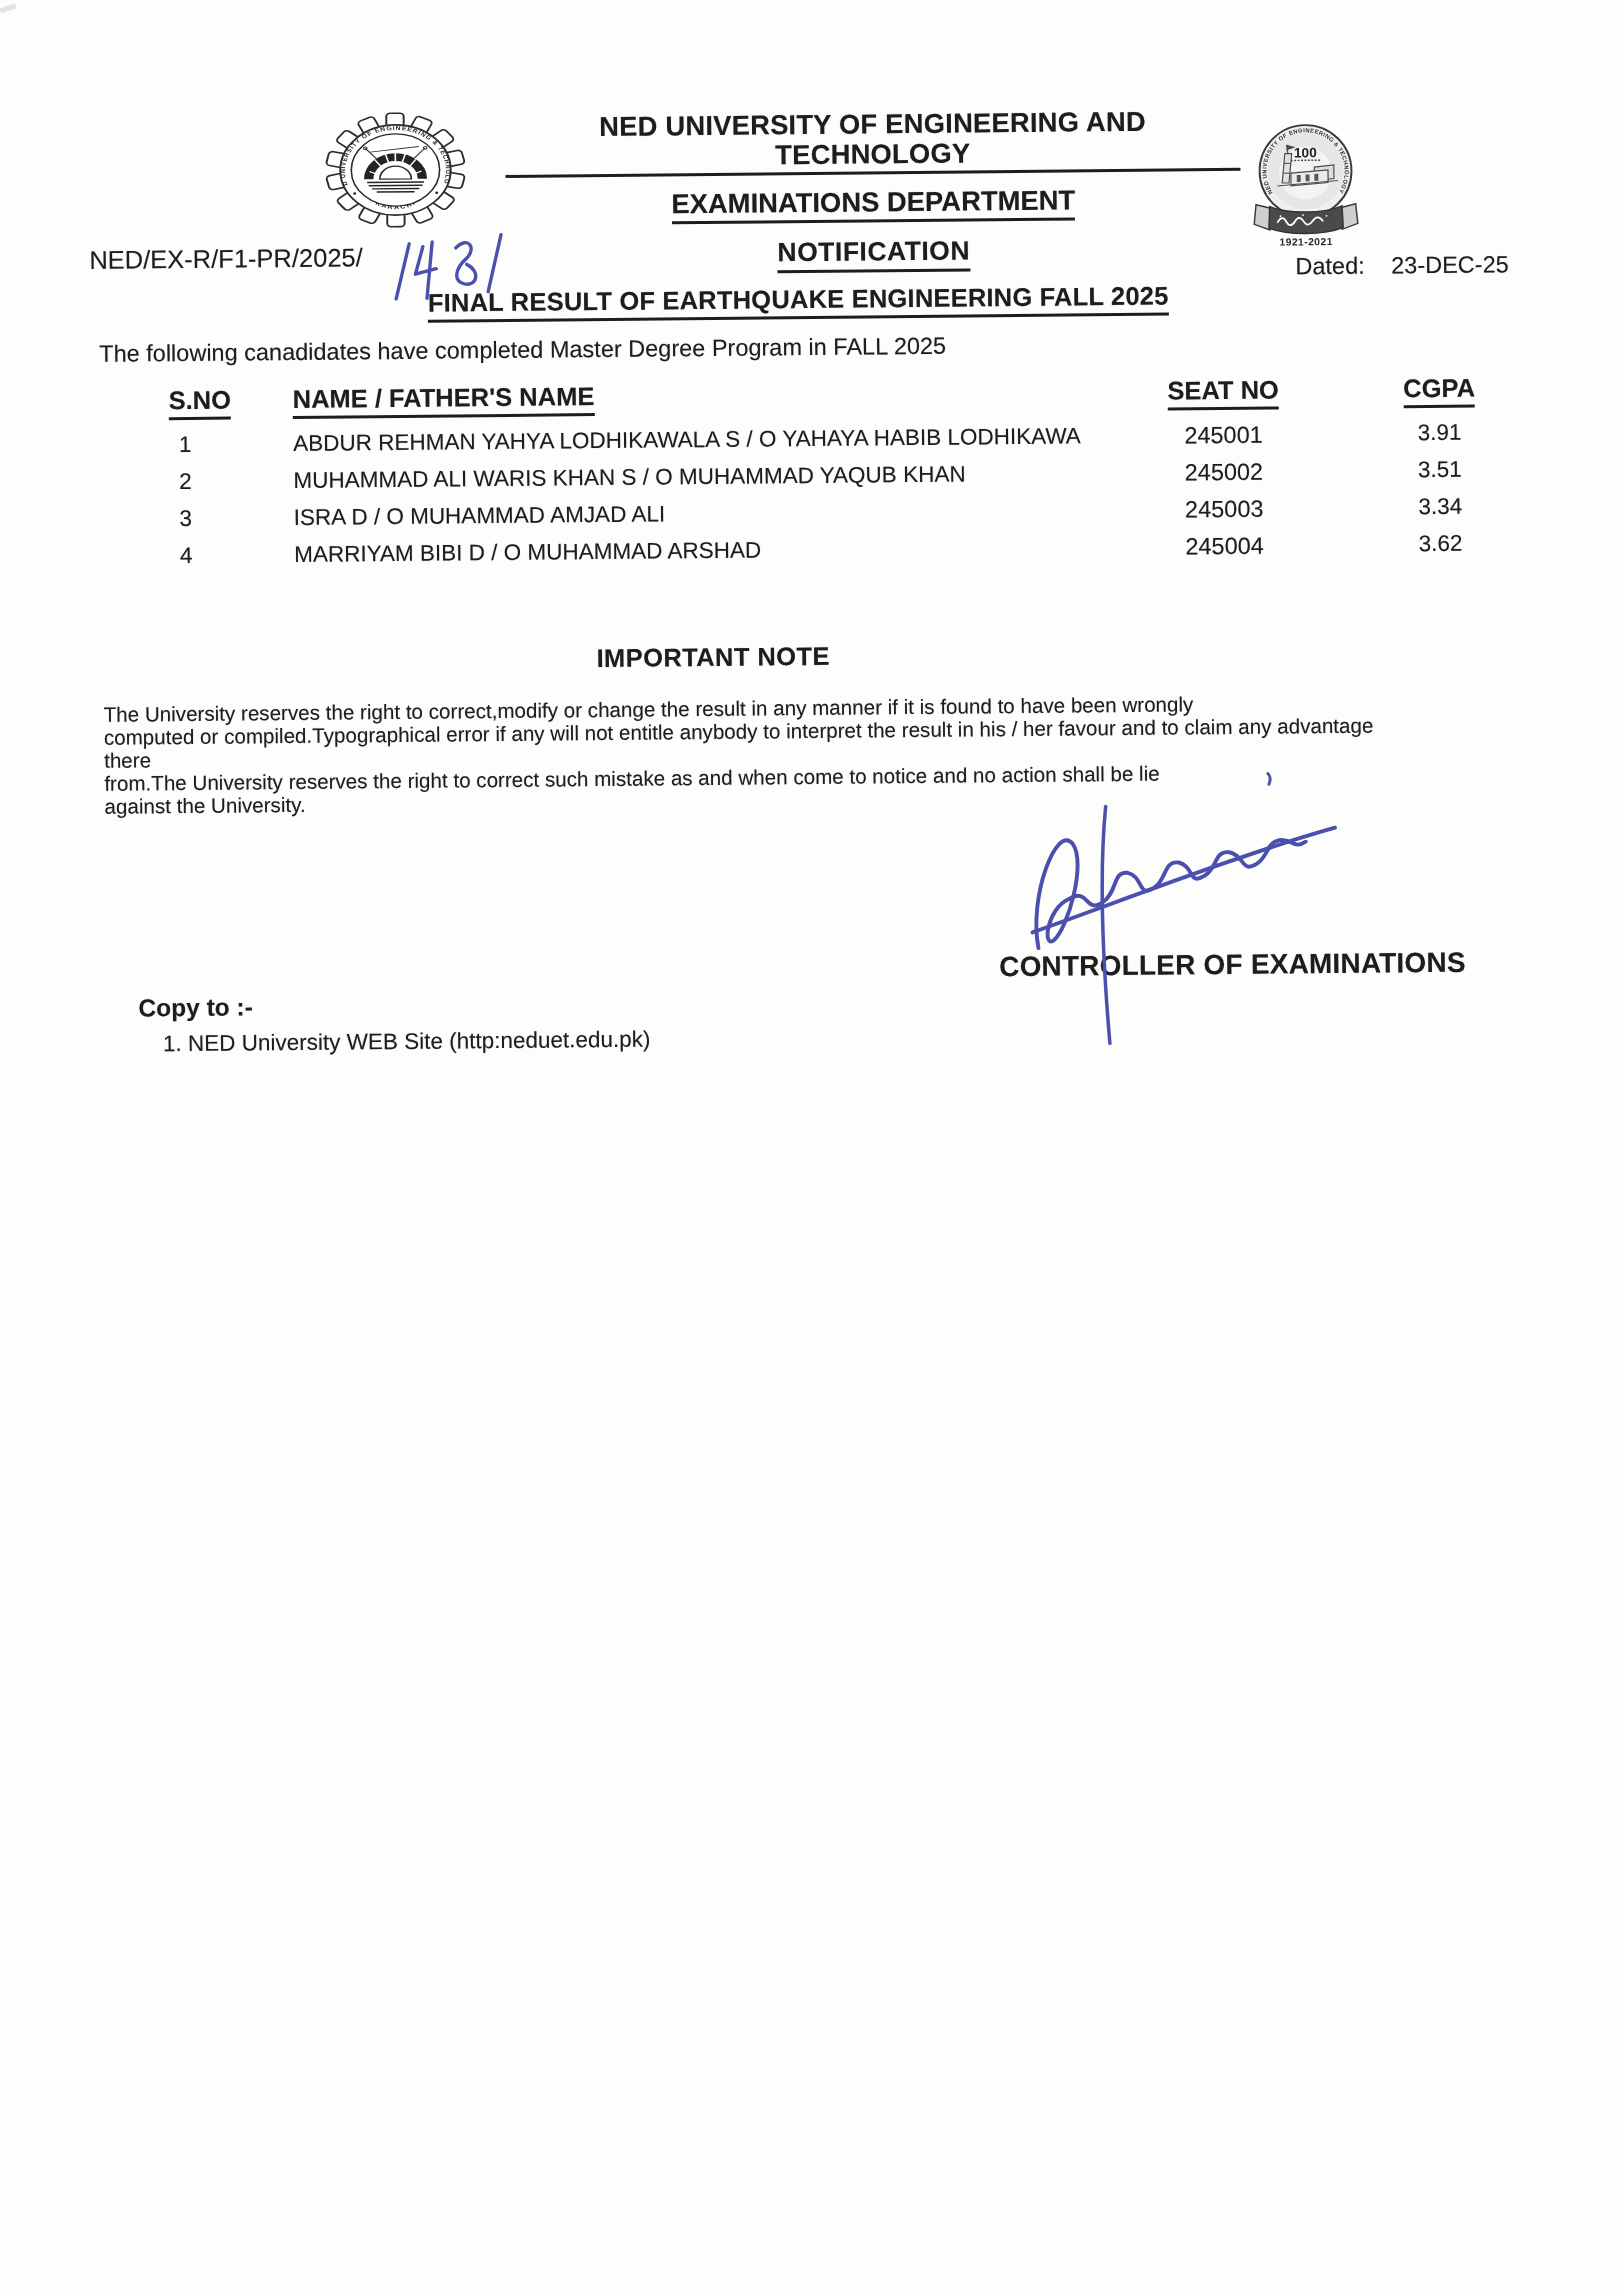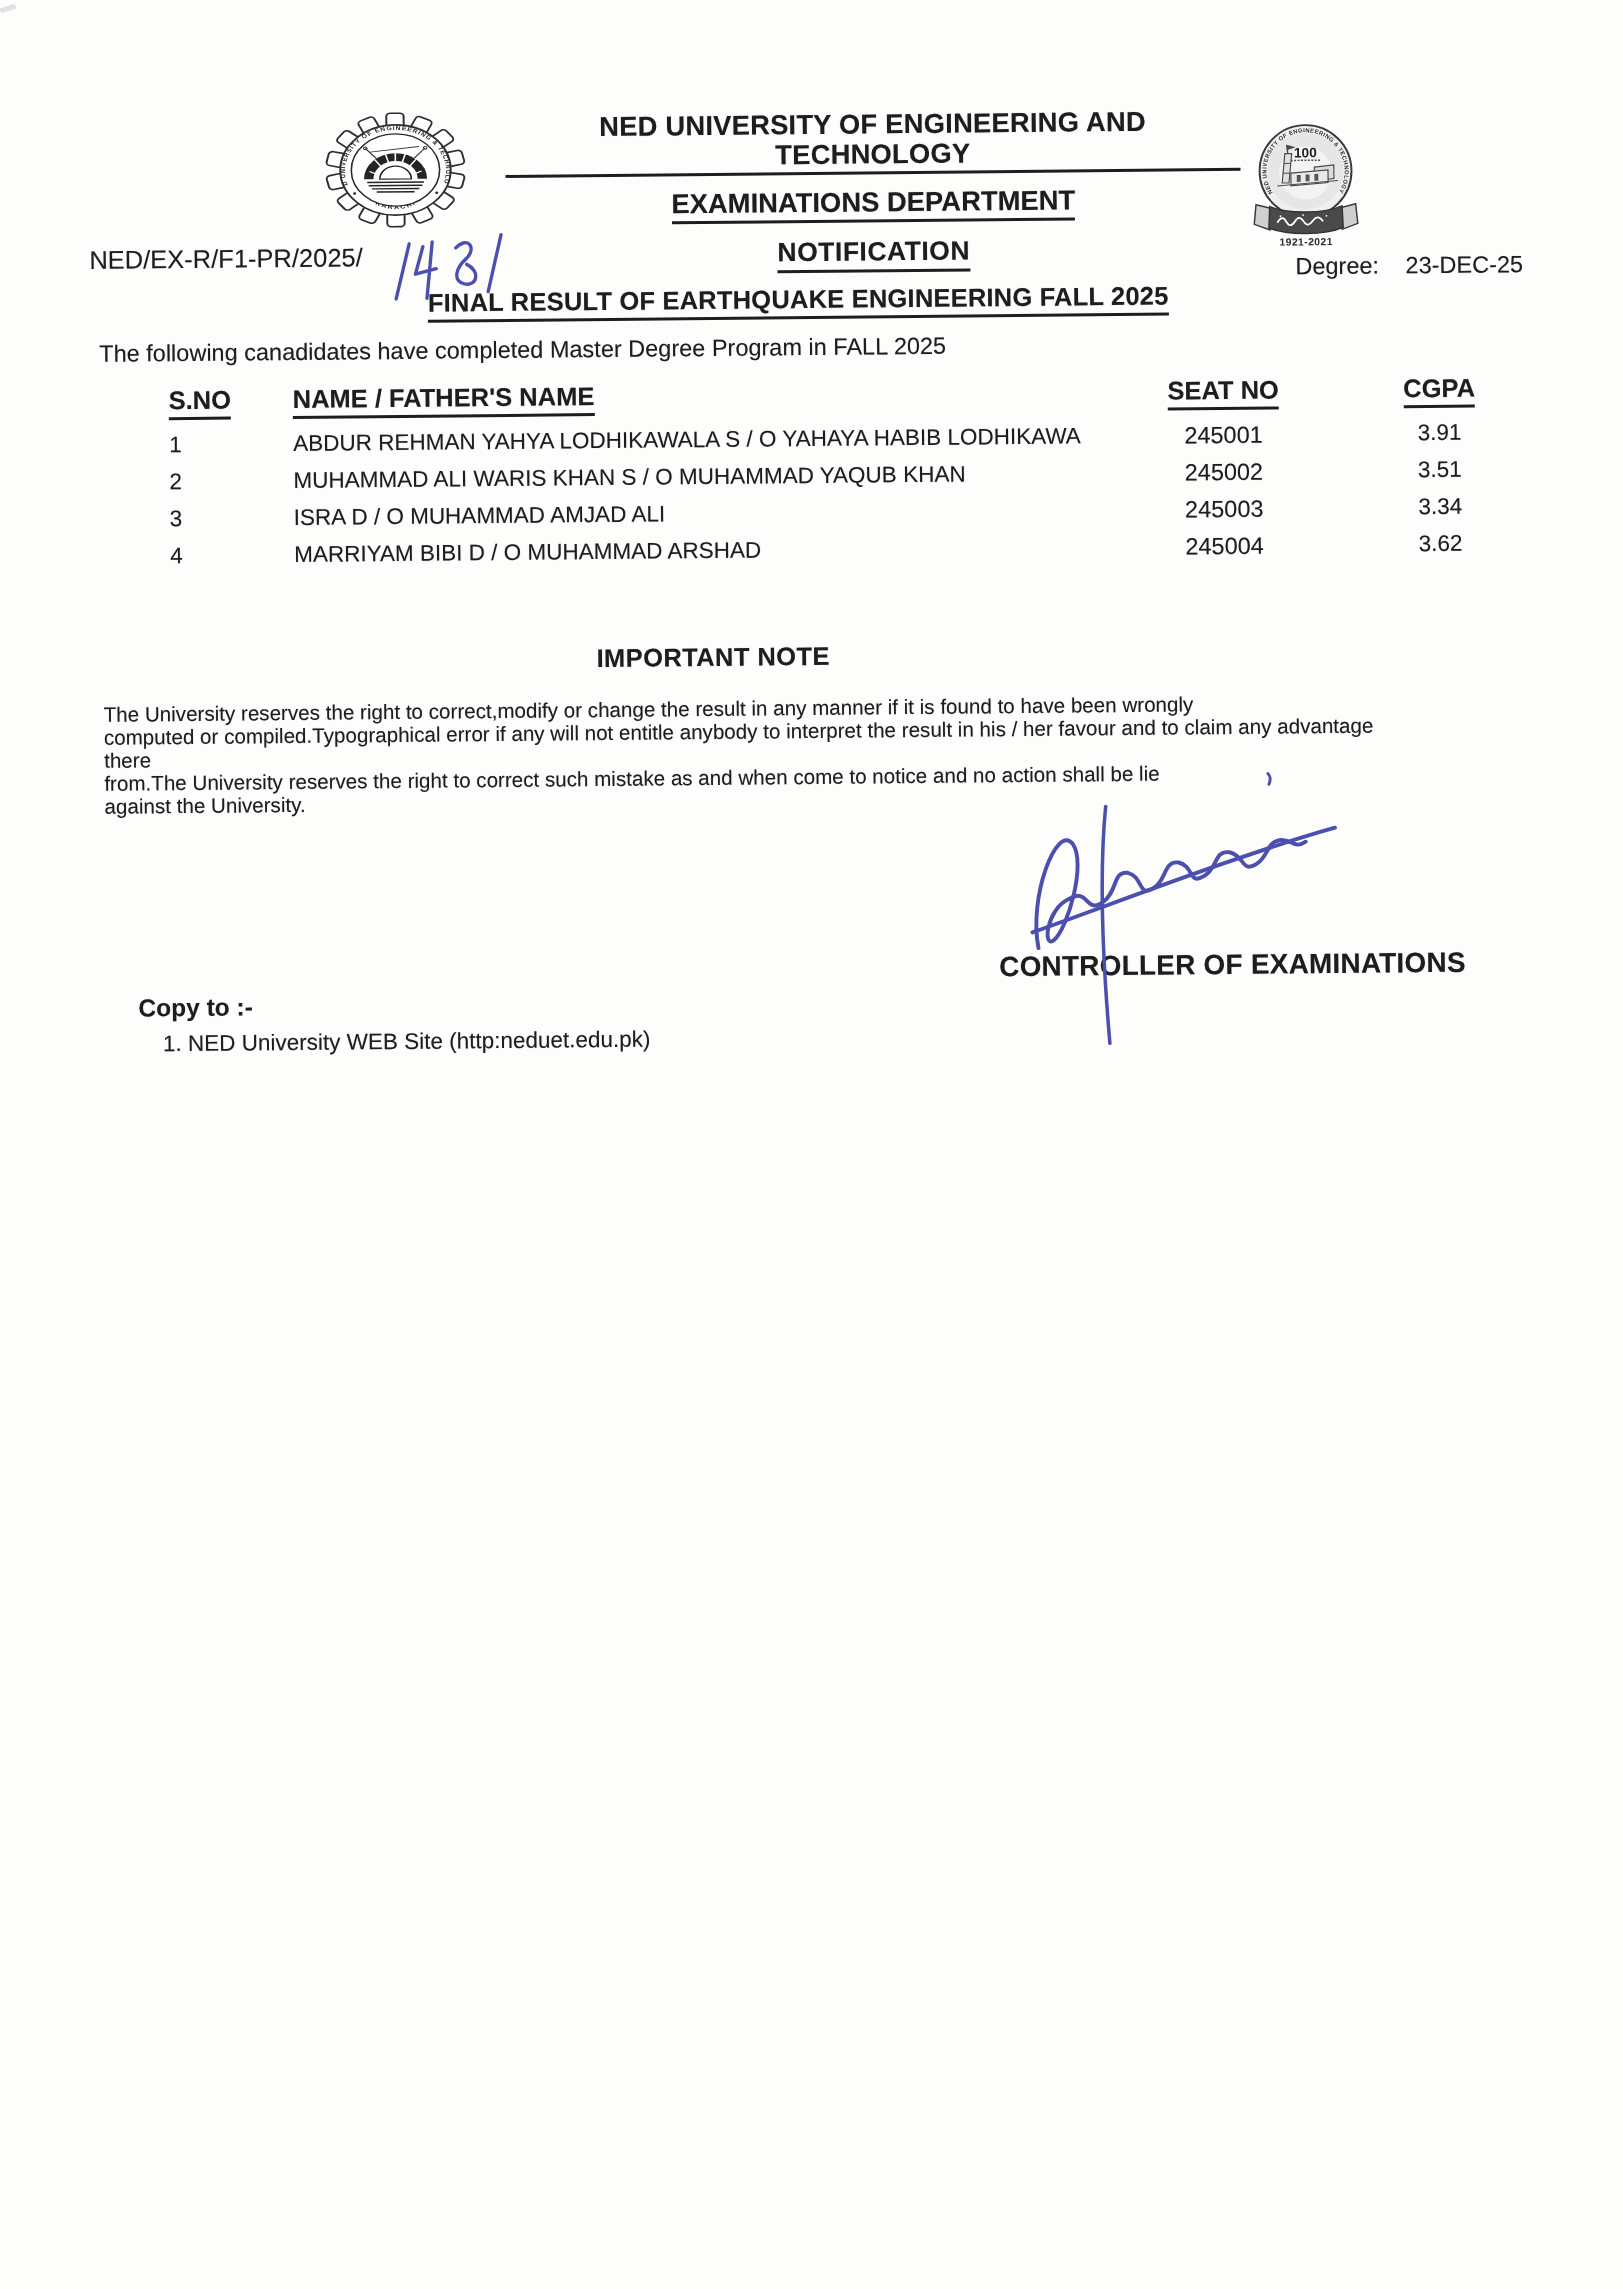--- a/index.html
+++ b/index.html
@@ -26,21 +26,21 @@
   .dated{position:absolute;left:1299px;top:258px;font-size:23.5px;display:flex;gap:26.5px;}
 
   .doc-title{position:absolute;left:93px;top:285px;width:1417px;text-align:center;
     font-size:25.5px;font-weight:bold;letter-spacing:0.2px;}
   .intro{position:absolute;left:102px;top:334px;font-size:23.5px;}
 
   
   .results-table{position:absolute;left:125px;top:380px;width:1421px;}
   .t-row{display:grid;grid-template-columns:78px 912px 221px 211px;}
   .t-head{height:46px;font-size:25.5px;font-weight:bold;}
-  .c-sno{margin-left:46px;}
+  .c-sno{text-align:center;margin-left:46px;}
   .c-name{text-align:left;padding-left:92px;white-space:nowrap;}
   .c-seat{text-align:center;}
   .c-cgpa{text-align:center;}
   .t-data{height:37px;font-size:22.5px;align-items:start;}
   .t-data .c-seat{font-size:23.5px;}
 
   
   .note-heading{position:absolute;left:93px;top:642px;width:1240px;text-align:center;
     font-size:25.5px;font-weight:bold;letter-spacing:0.4px;}
   .note-body{position:absolute;left:103px;top:696px;width:1304px;font-size:20.6px;
@@ -165,21 +165,21 @@
     </div>
     <svg class="ref-hand ink" viewBox="0 0 130 70" fill="none" stroke="currentColor" stroke-width="3.5" stroke-linecap="round" stroke-linejoin="round" style="color: rgb(75, 79, 174);">
       <path d="M 12 62 L 30 6"></path>
       <path d="M 44 10 L 34 38 L 56 34"></path>
       <path d="M 54 6 L 44 64"></path>
       <path d="M 78 14 C 92 2 100 16 88 26 C 76 35 72 48 84 52 C 97 56 102 40 88 32"></path>
       <path d="M 108 62 L 126 4"></path>
     </svg>
 
     <div class="dated txt">
-      <span>Degree:</span>
+      <span>Dated:</span>
       <span>23-DEC-25</span>
     </div>
 
     <div class="doc-title txt">
       <span class="u">FINAL RESULT OF EARTHQUAKE ENGINEERING FALL 2025</span>
     </div>
 
     <div class="intro txt">The following canadidates have completed Master Degree Program in FALL 2025</div>
 
     <div class="results-table">

